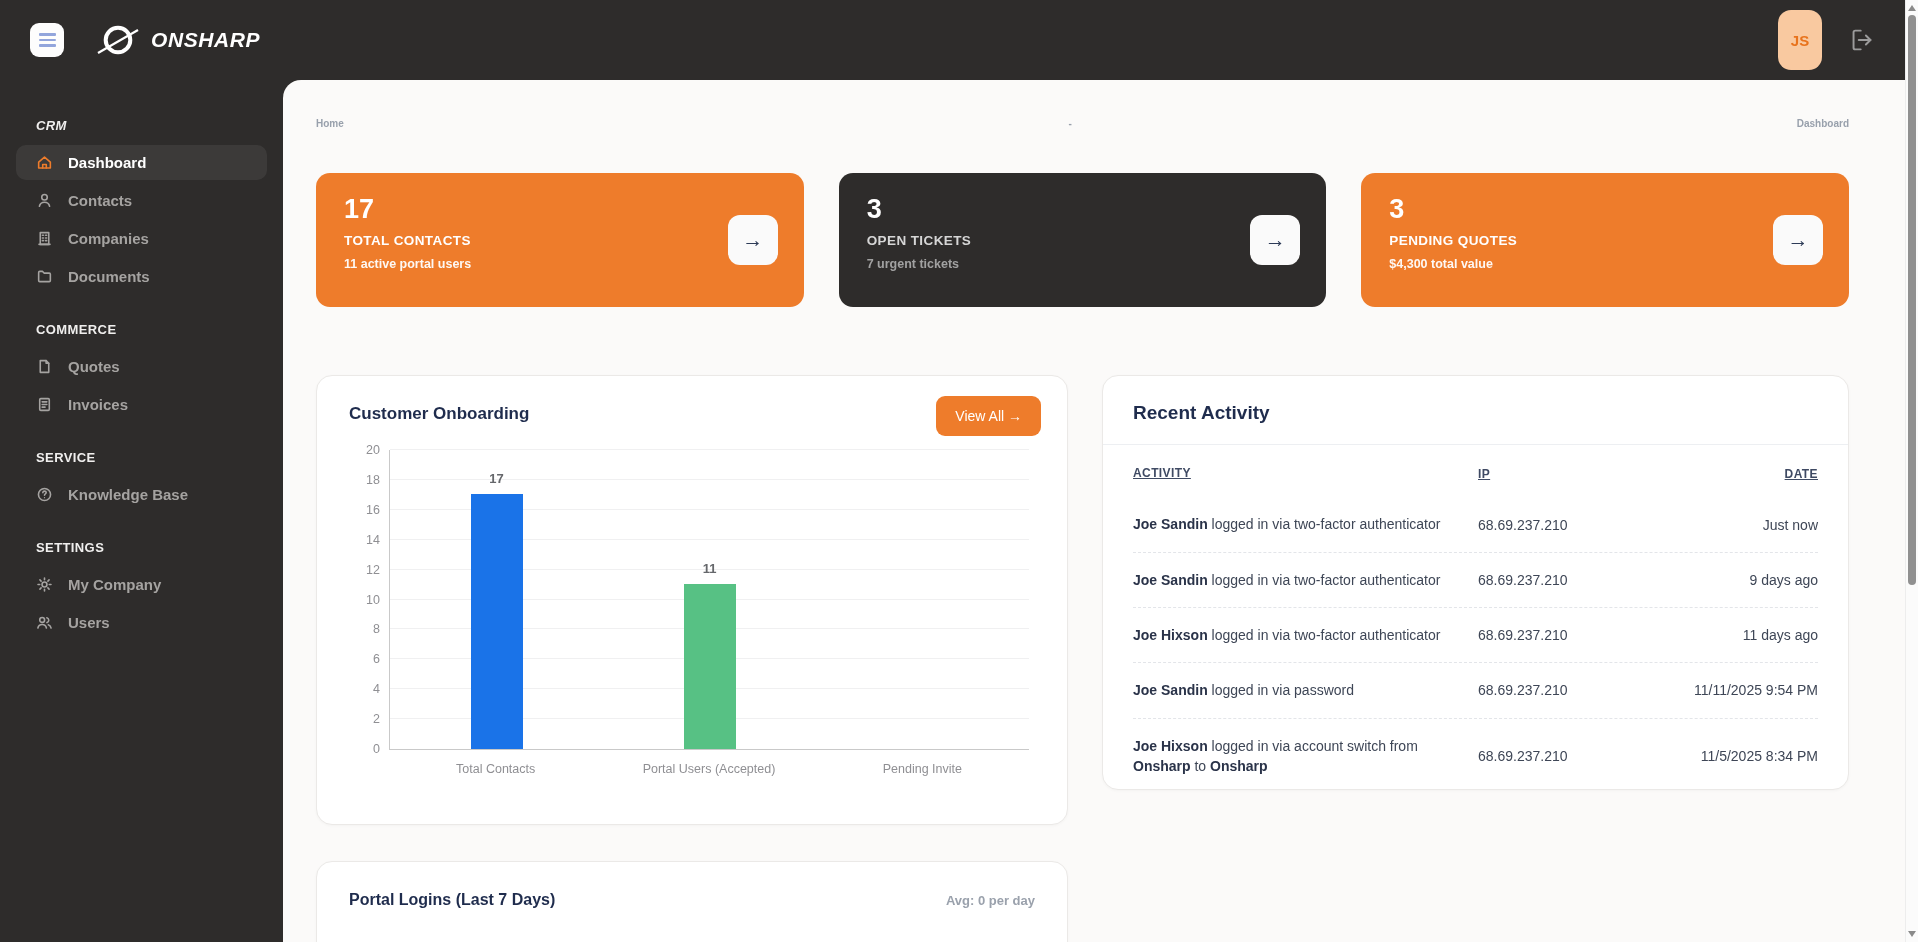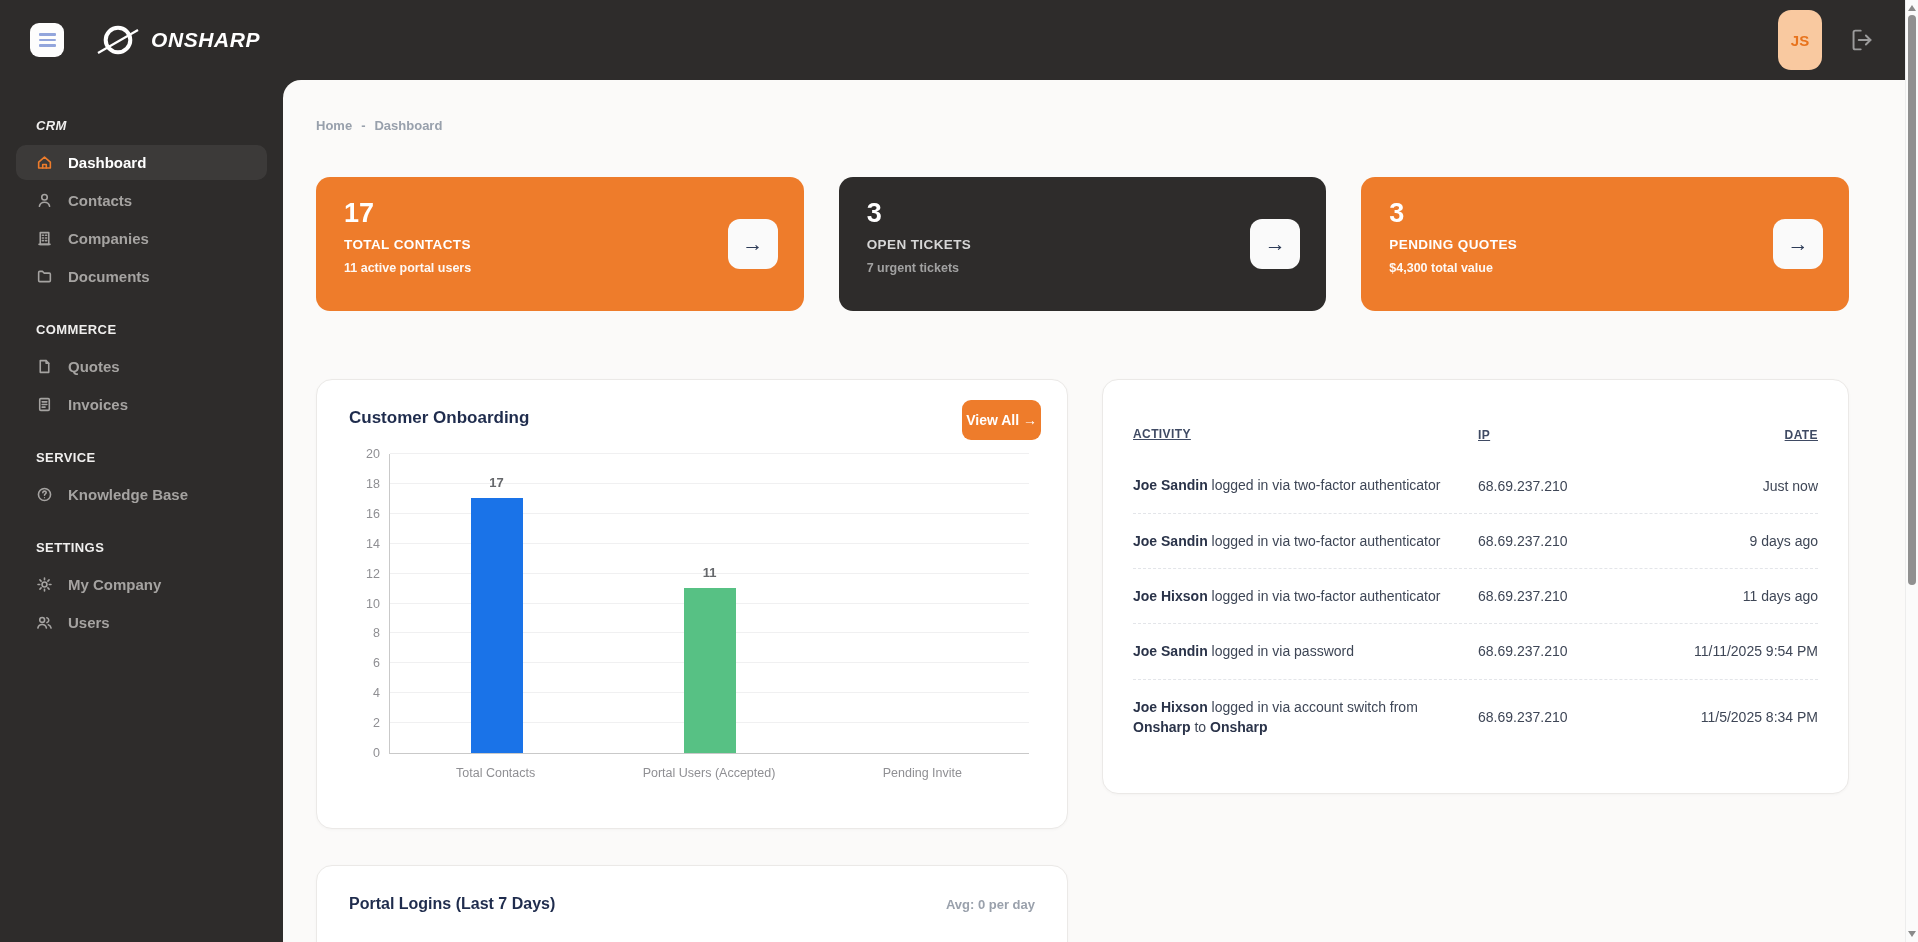--- a/index.html
+++ b/index.html
@@ -35,22 +35,22 @@
     margin-bottom:3px; border-radius:10px; color:#a5a3a1; font-size:15px;
     font-weight:600; cursor:pointer; }
   .side-item svg { flex:0 0 auto; }
   .side-item.active { background:rgba(255,255,255,.07); color:#ffffff; }
   .side-item.active svg { color:#ee7c2b; }
   
   .surface { position:absolute; left:283px; top:80px; right:0; bottom:0;
     background:#fbfaf9; border-top-left-radius:18px; padding:30px 69px 0 33px;
     overflow:hidden; }
   .page-title { font-size:21px; font-weight:700; color:#1f2c4d; }
-  .breadcrumb { display:flex; gap:9px; margin-top:8px; font-size:13px;
-    color:#98a0ac; font-weight:600; }
+  .breadcrumb { display:flex; gap:9px; margin-top:8px; font-size:10px;
+    color:#98a0ac; font-weight:600;justify-content:space-between; }
   .breadcrumb .crumb { cursor:pointer; }
   
   .stats { display:flex; gap:35px; margin-top:44px; }
   .stat-card { flex:1; height:134px; border-radius:14px; position:relative;
     padding:21px 28px; color:#fff; cursor:pointer; }
   .stat-card.orange { background:#ee7c2b; }
   .stat-card.dark { background:#2e2c2b; }
   .stat-value { font-size:27px; font-weight:800; }
   .stat-label { font-size:13.5px; font-weight:700; letter-spacing:.4px; margin-top:8px; }
   .stat-sub { font-size:12.5px; font-weight:600; margin-top:9px; opacity:.95; }
@@ -60,22 +60,22 @@
     width:50px; height:50px; border-radius:12px; background:#fafafa; border:none;
     color:#2d3b57; font-size:21px; display:flex; align-items:center;
     justify-content:center; cursor:pointer; }
   
   .row2 { display:flex; gap:34px; margin-top:68px; align-items:flex-start; }
   .card { background:#ffffff; border:1px solid #ebe9e7; border-radius:16px;
     box-shadow:0 1px 3px rgba(0,0,0,.03); }
   .chart-card { width:752px; height:450px; padding:28px 32px; position:relative; }
   .chart-title { font-size:17px; font-weight:700; color:#1f2c4d; }
   .viewall-btn { position:absolute; top:20px; right:26px; background:#ee7c2b;
-    color:#fff; border:none; border-radius:9px; padding:12px 4px; font-size:14px;
-    font-weight:700; cursor:pointer; font-family:inherit; }
+    color:#fff; border:none; border-radius:9px; padding:12px 19px; font-size:14px;
+    font-weight:400; cursor:pointer; font-family:inherit; }
   .chart-wrap { margin:26px 6px 0 40px; }
   .plot { position:relative; height:300px; border-left:1px solid #c9c9c9;
     border-bottom:1px solid #c9c9c9; }
   .gridline { position:absolute; left:0; right:0; height:1px; background:#f0f0f1; }
   .ytick { position:absolute; right:calc(100% + 10px); transform:translateY(50%);
     font-size:12.5px; color:#8f8f93; }
   .slots { position:absolute; left:0; right:0; top:0; bottom:0; display:flex; }
   .slot { flex:1; position:relative; }
   .bar { position:absolute; bottom:0; left:50%; transform:translateX(-50%); width:52px; }
   .bar-label { position:absolute; left:50%; transform:translateX(-50%);
@@ -302,20 +302,23 @@
           </div>
         <div class="xlabels" id="chart-xlabels">
             <div class="xlabel">Total Contacts</div>
             <div class="xlabel">Portal Users (Accepted)</div>
             <div class="xlabel">Pending Invite</div>
           </div>
       </div>
     </section>
 
     <section class="card activity-card">
+      <div class="activity-head">
+        <h2 class="activity-title">Recent Activity</h2>
+      </div>
       <div class="a-table">
         <div class="t-row t-head">
           <span class="cell-activity">ACTIVITY</span>
           <span class="cell-ip">IP</span>
           <span class="cell-date">DATE</span>
         </div>
         <div id="activity-rows">
             <div class="t-row">
               <span class="cell-activity"><b>Joe Sandin</b> logged in via two-factor authenticator</span>
               <span class="cell-ip">68.69.237.210</span>

